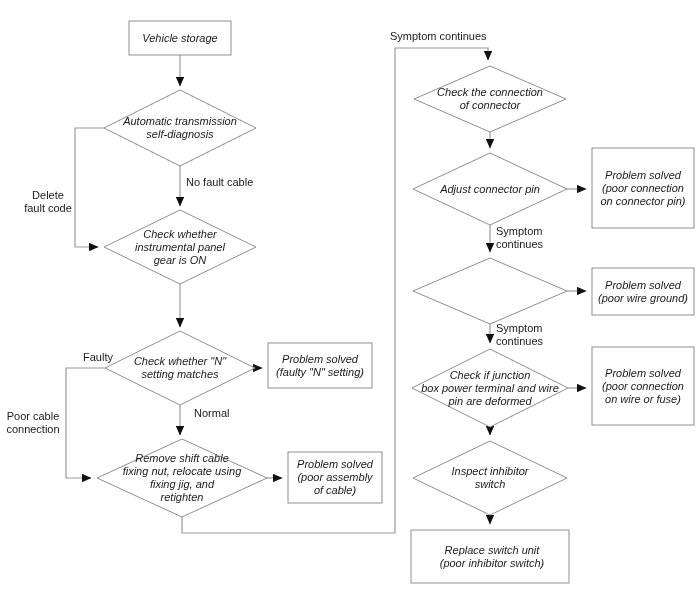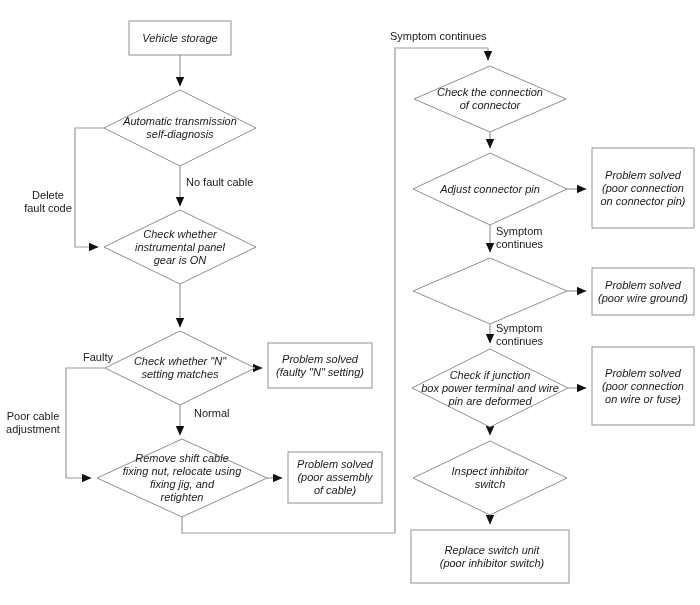--- a/index.html
+++ b/index.html
@@ -115,21 +115,21 @@
   <div class="node" style="left:412px; top:464px; width:156px; height:28px;">Inspect inhibitor
 switch</div>
   <div class="node" style="left:411px; top:530px; width:162px; height:53px;">Replace switch unit
 (poor inhibitor switch)</div>
 
   <div class="edge-label" style="left:186px; top:176px;">No fault cable</div>
   <div class="edge-label center" style="left:16px; top:171px; width:64px;margin-top:18px;">Delete
 fault code</div>
   <div class="edge-label" style="left:71px; top:351px;padding-left:12px;">Faulty</div>
   <div class="edge-label center" style="left:1px; top:410px; width:64px;">Poor cable
-adjustment</div>
+connection</div>
   <div class="edge-label" style="left:194px; top:407px;">Normal</div>
   <div class="edge-label" style="left:390px; top:30px;">Symptom continues</div>
   <div class="edge-label" style="left:496px; top:225px;">Symptom
 continues</div>
   <div class="edge-label" style="left:496px; top:322px;">Symptom
 continues</div>
 
 </div>
 
 </body></html>

